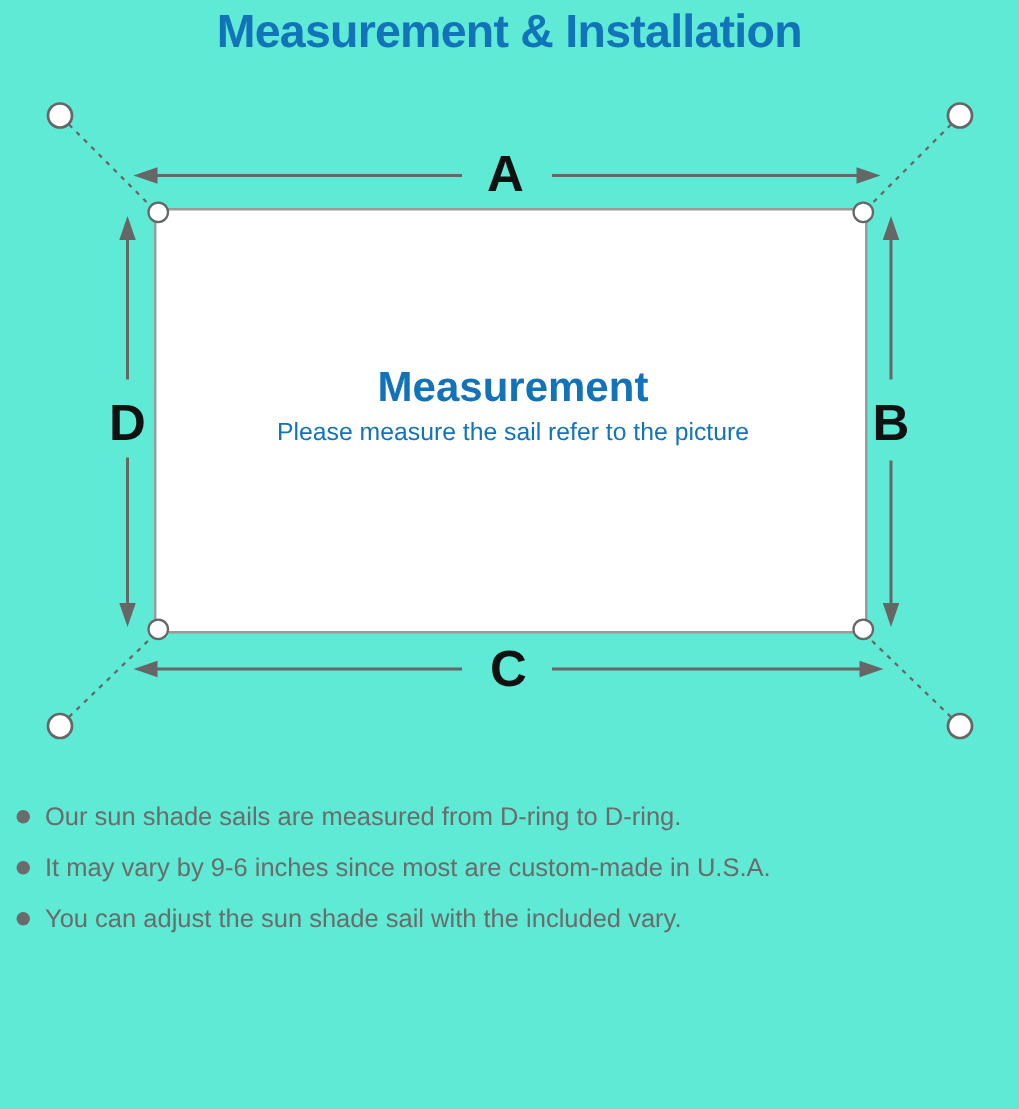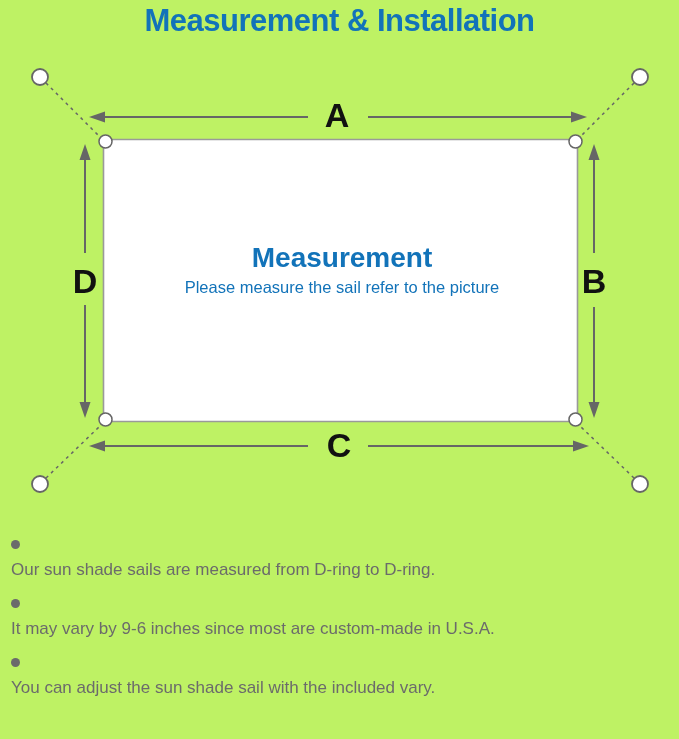--- a/index.html
+++ b/index.html
@@ -1,17 +1,17 @@
 <!DOCTYPE html>
 <html style="--blue: #1273b9; --line: #9a9a9a; --arrow: #666666; --ink: #111111; --text: #6b6b6b;"><head>
 <meta charset="utf-8">
 <style>
   html,body{margin:0;padding:0;background:#ffffff;}
   body{font-family:"Liberation Sans","DejaVu Sans",sans-serif;}
-  .page{position:relative;width:679px;height:739px;background:#bef264;overflow:hidden;}
+  .page{position:relative;width:679px;height:739px;background:#5eead4;overflow:hidden;}
 
   .page-title{
     position:absolute;top:0;left:0;width:679px;height:42px;
     margin:0;text-align:center;
     font-size:31px;font-weight:bold;letter-spacing:-0.5px;
     color:var(--blue,#1273b9);
     line-height:42px;
   }
 
   .diagram{position:absolute;left:0;top:0;}
@@ -28,21 +28,21 @@
   text{text-anchor:middle;}
 
   .notes{
     position:absolute;left:11px;top:534px;width:656px;
     margin:0;padding:0;list-style:none;
   }
   .notes li{
     display:flex;gap:10px;align-items:flex-start;
     margin:0 0 13px 0;
     color:var(--text,#6b6b6b);
-    font-size:17px;line-height:21px;flex-direction:column;
+    font-size:17px;line-height:21px;
   }
   .dot{
     flex:0 0 auto;width:9px;height:9px;border-radius:50%;
     background:var(--text,#6b6b6b);margin-top:6px;
   }
   .note-text{flex:1 1 auto;}
 </style>
 </head>
 <body>
 

